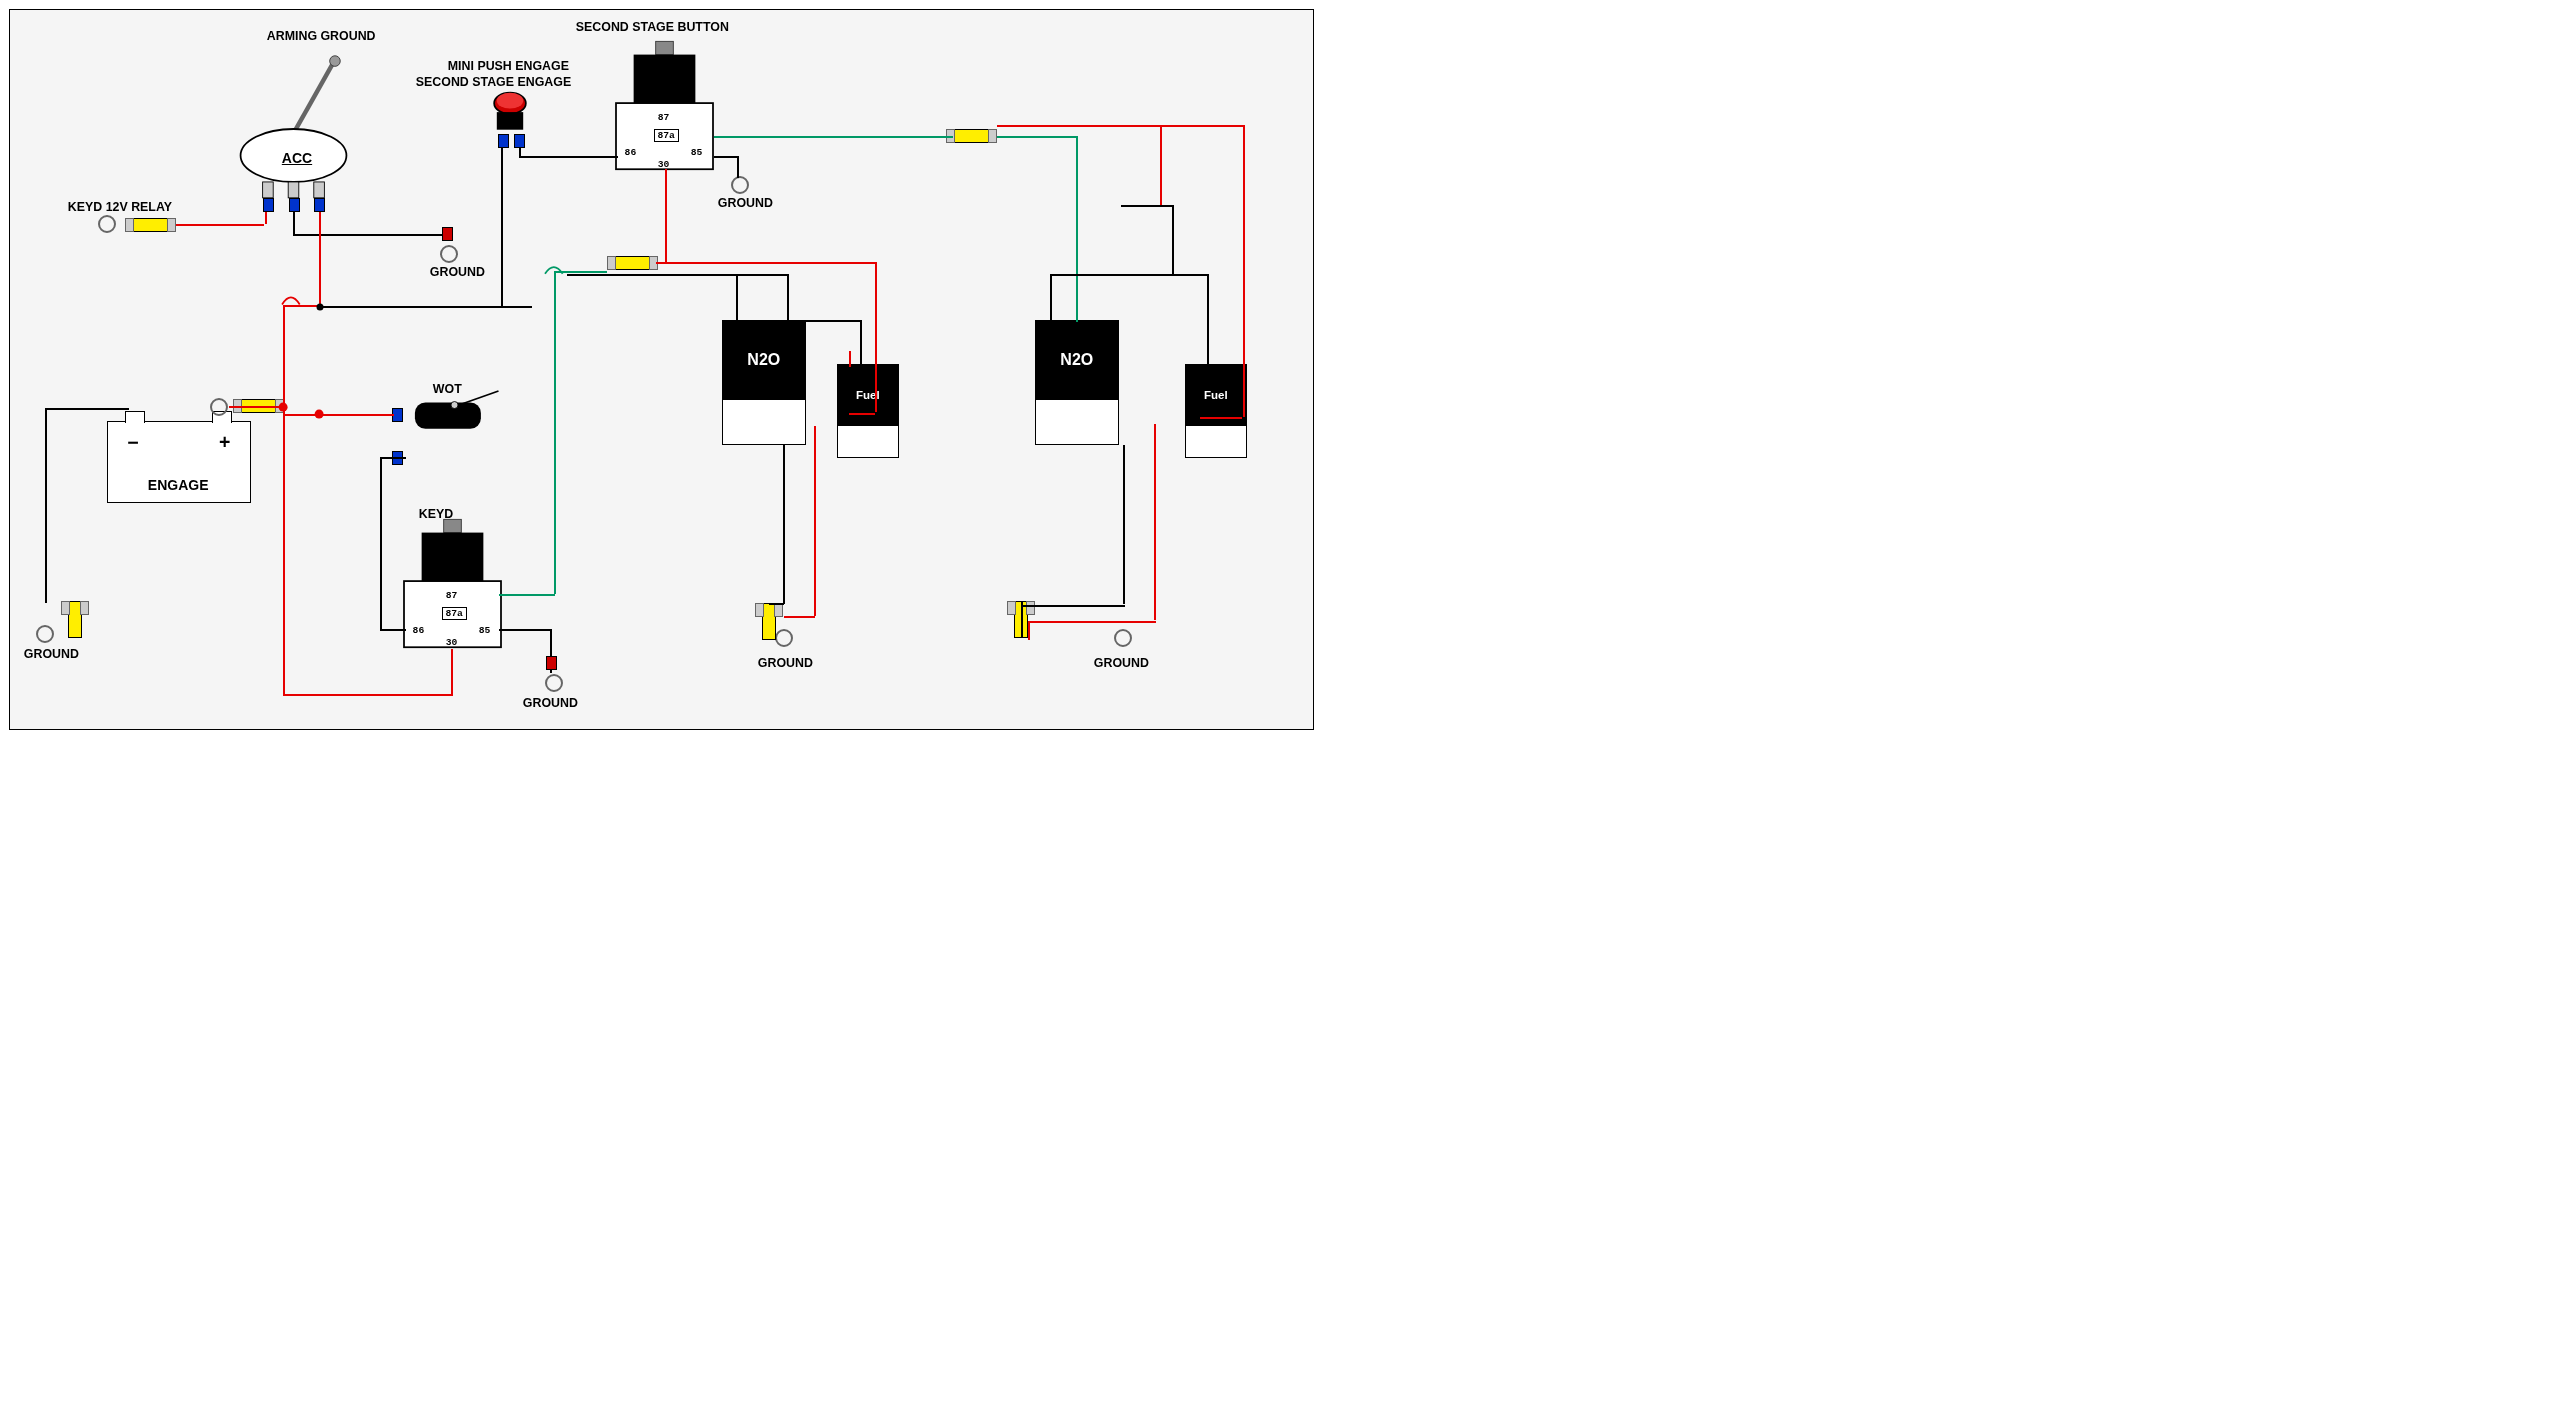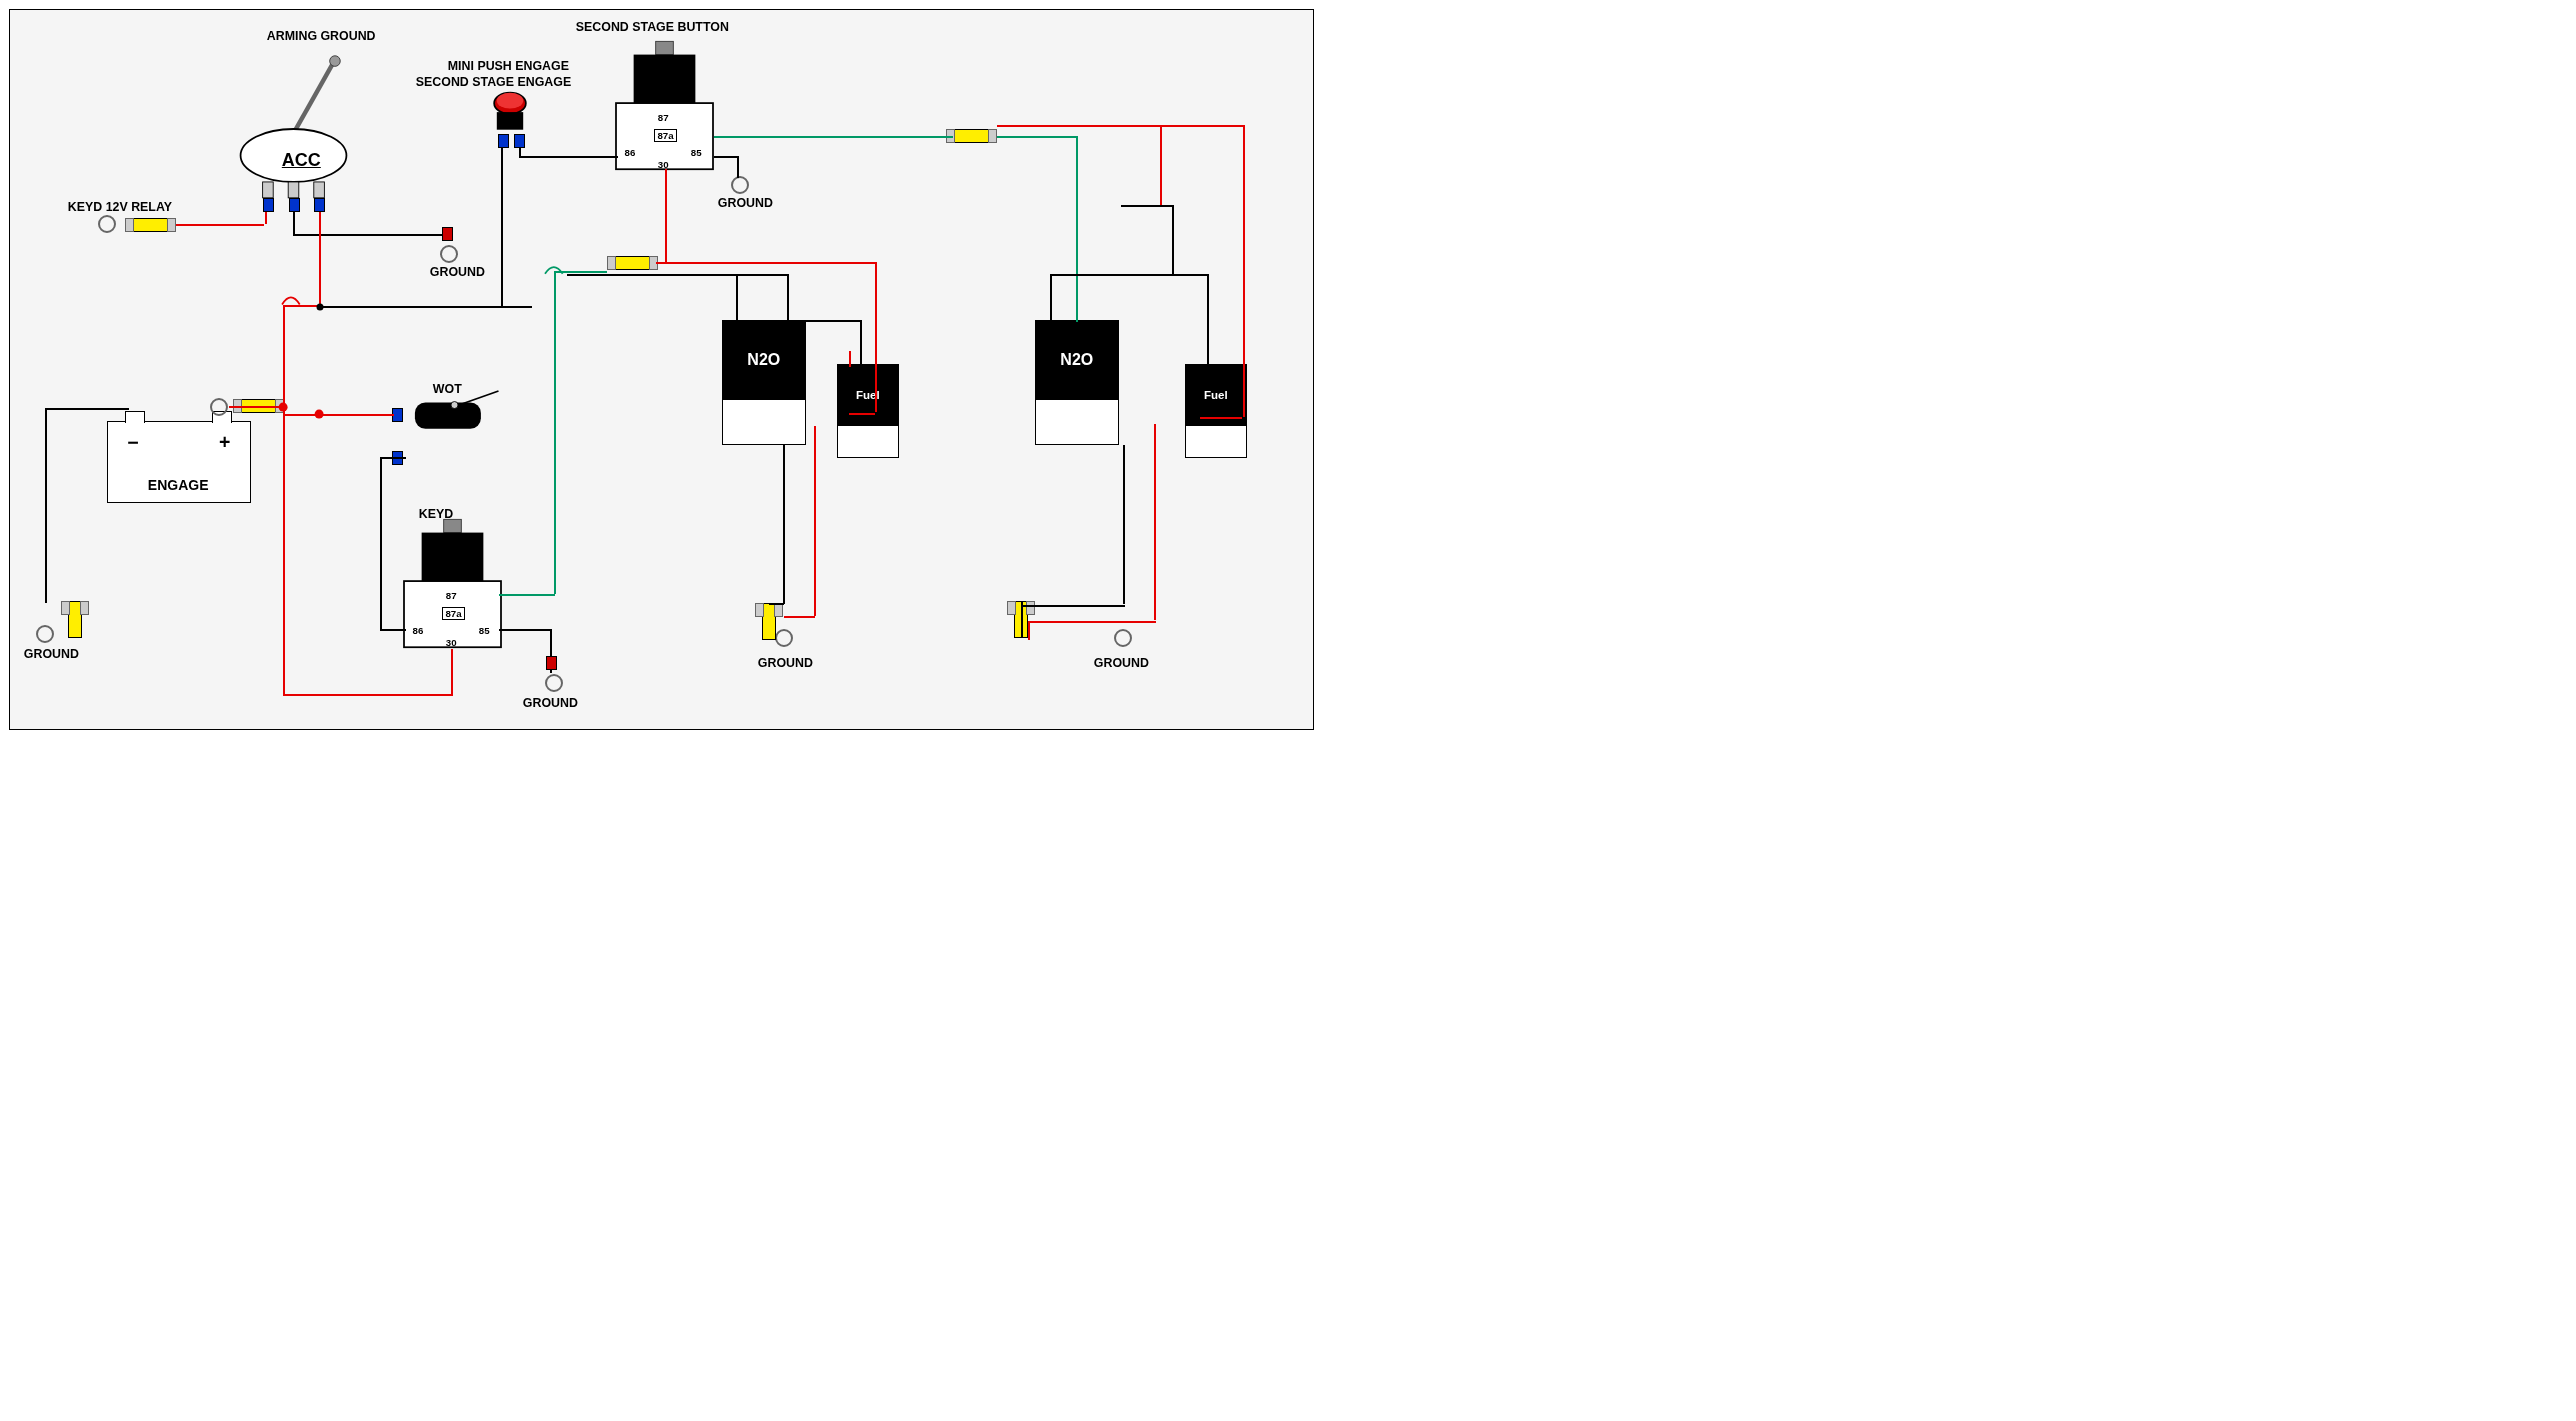--- a/index.html
+++ b/index.html
@@ -18,20 +18,21 @@
   }
   .label {
     position: absolute;
     font-size: 12.4px;
     font-weight: bold;
     color: #000;
     white-space: nowrap;
   }
   .label-small {
     font-size: 9.7px;
+    font-family: Liberation Mono, monospace;
   }
   .component-box {
     position: absolute;
     border: 1.8px solid #000;
     background: #fff;
   }
   .black-box {
     background: #000;
     color: #fff;
     display: flex;
@@ -127,21 +128,21 @@
   <div style="position:absolute;left:226px;top:44px;">
     <svg width="115" height="150" style="overflow:visible;" viewBox="0 0 130 170">
       <line x1="65" y1="90" x2="110" y2="10" stroke="#666" stroke-width="5"></line>
       <circle cx="112" cy="8" r="6" fill="#999" stroke="#333"></circle>
       <ellipse cx="65" cy="115" rx="60" ry="30" fill="#fff" stroke="#000" stroke-width="2"></ellipse>
       <text x="65" y="122" text-anchor="middle" font-size="16" font-weight="bold"></text>
       <rect x="30" y="145" width="12" height="18" fill="#ccc" stroke="#000"></rect>
       <rect x="59" y="145" width="12" height="18" fill="#ccc" stroke="#000"></rect>
       <rect x="88" y="145" width="12" height="18" fill="#ccc" stroke="#000"></rect>
     </svg>
-    <div class="label" style="left:46px;top:96px;font-size:18px;text-decoration:underline;">ACC</div>
+    <div class="label" style="left:46px;top:96px;font-size:14px;text-decoration:underline;">ACC</div>
   </div>
   <div class="connector-blue" style="left:253px;top:188px;"></div>
   <div class="connector-blue" style="left:279px;top:188px;"></div>
   <div class="connector-blue" style="left:304px;top:188px;"></div>
 
   <div style="position:absolute;left:478px;top:80px;">
     <svg width="44" height="53" viewBox="0 0 50 60">
       <ellipse cx="25" cy="15" rx="18" ry="12" fill="#cc0000" stroke="#000" stroke-width="2"></ellipse>
       <ellipse cx="25" cy="12" rx="15" ry="9" fill="#ee3333"></ellipse>
       <rect x="10" y="25" width="30" height="20" fill="#000"></rect>

